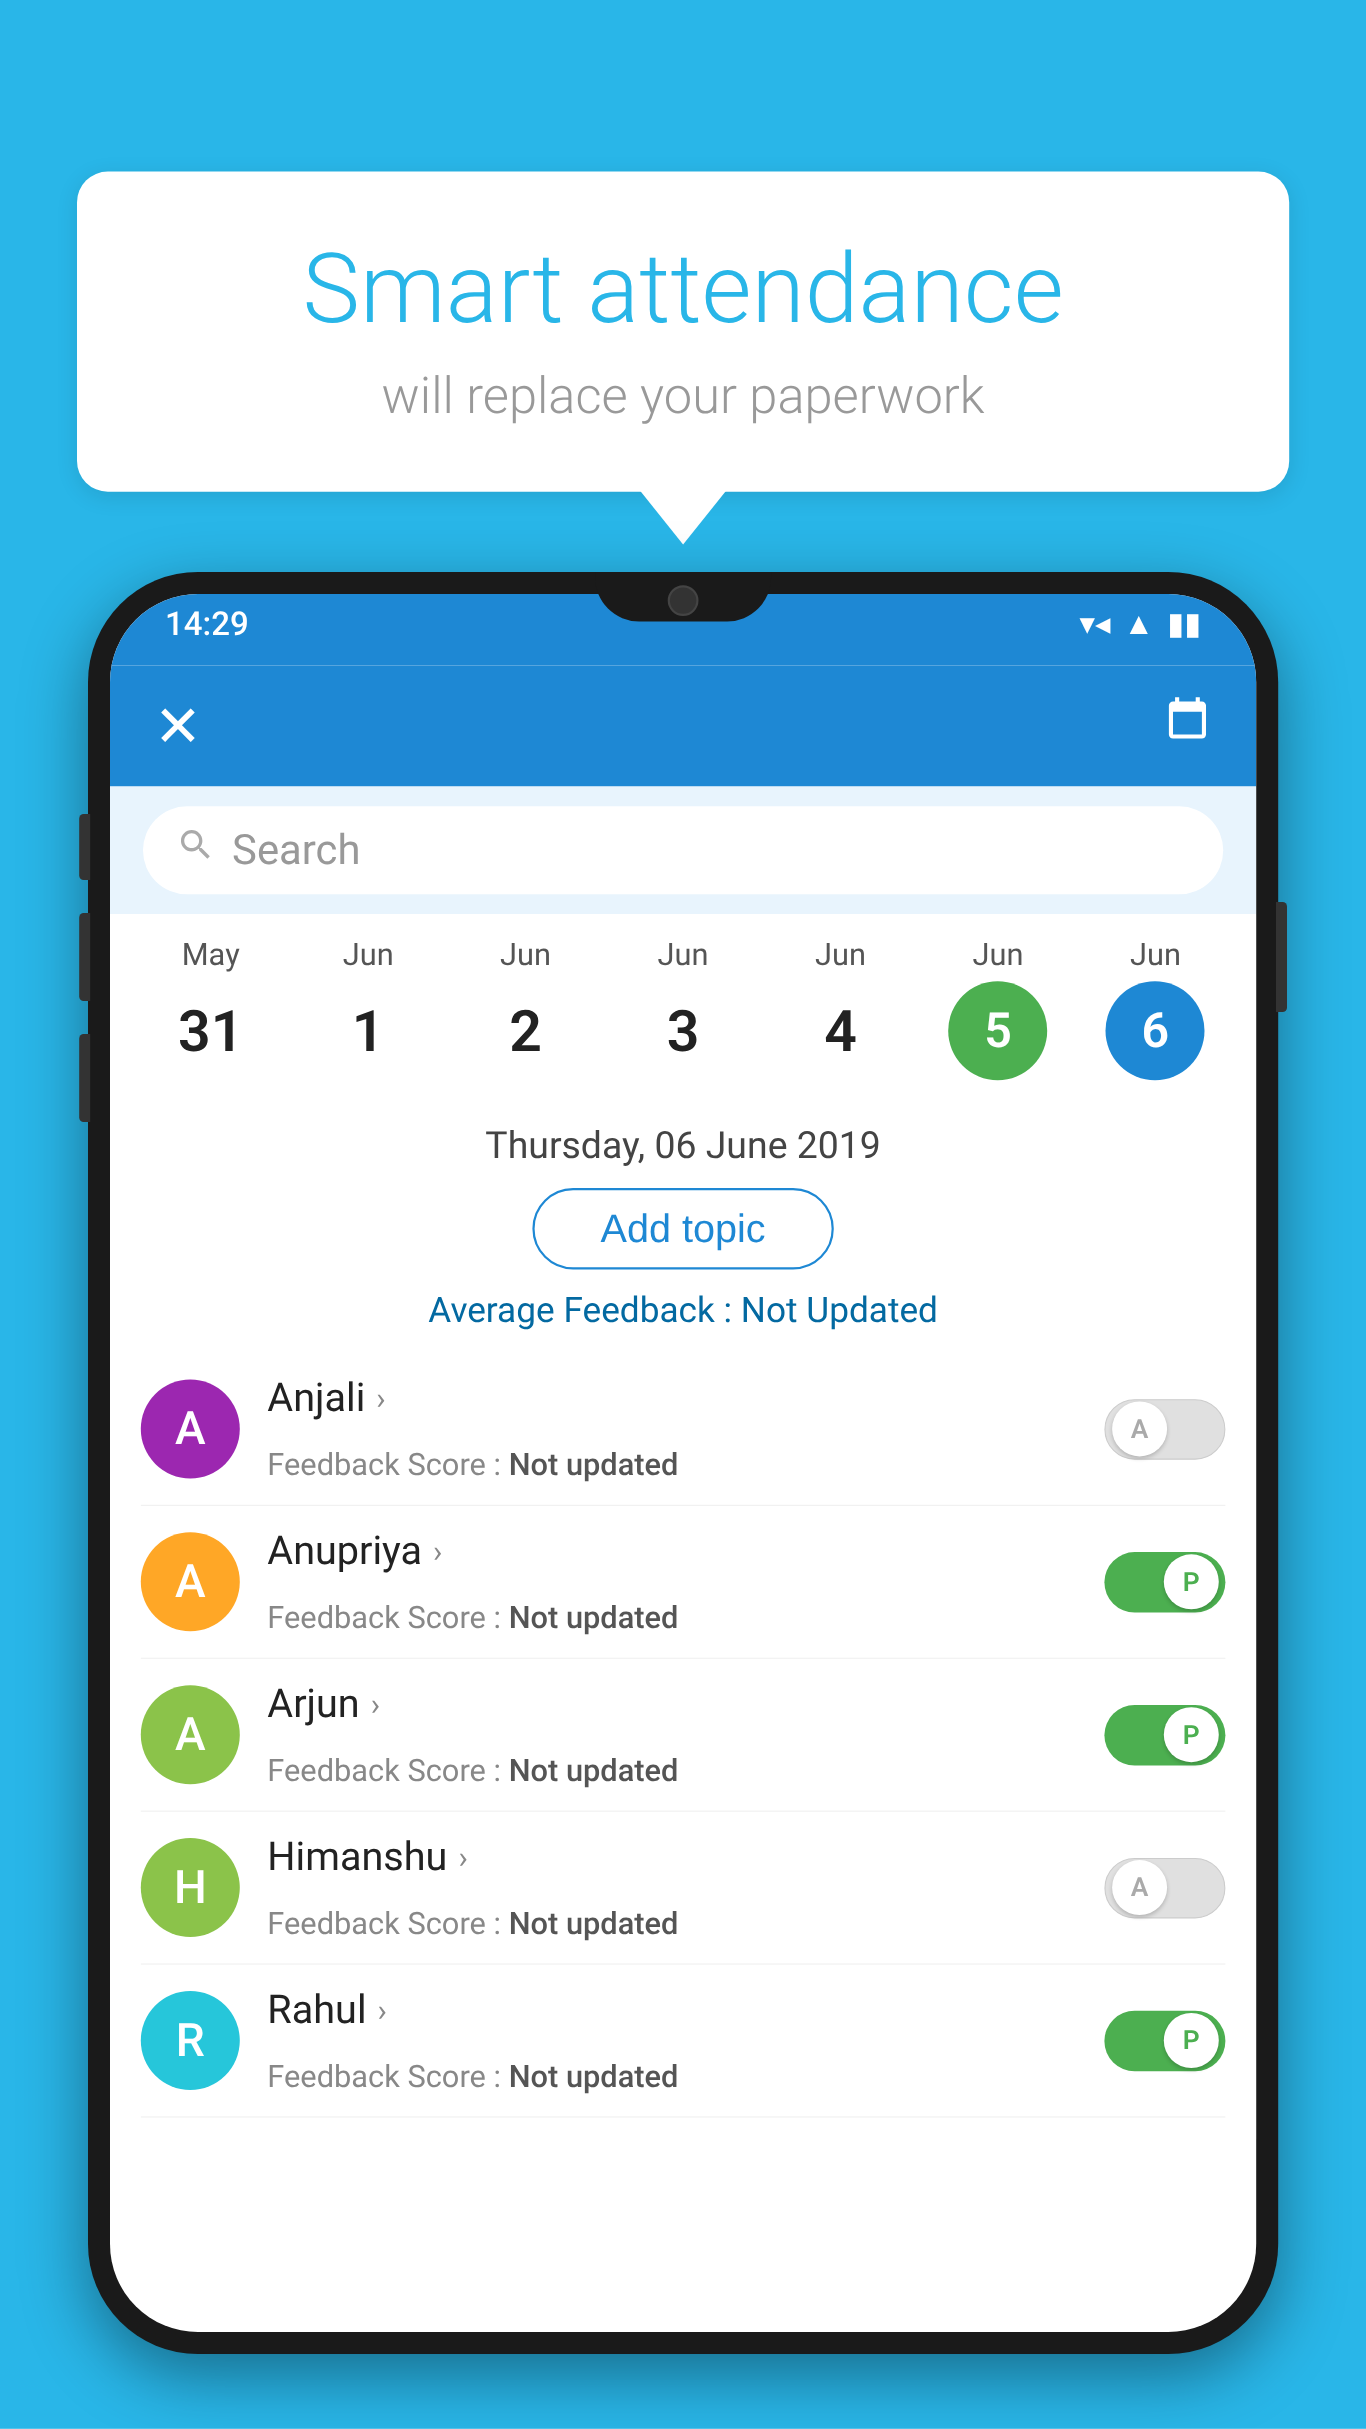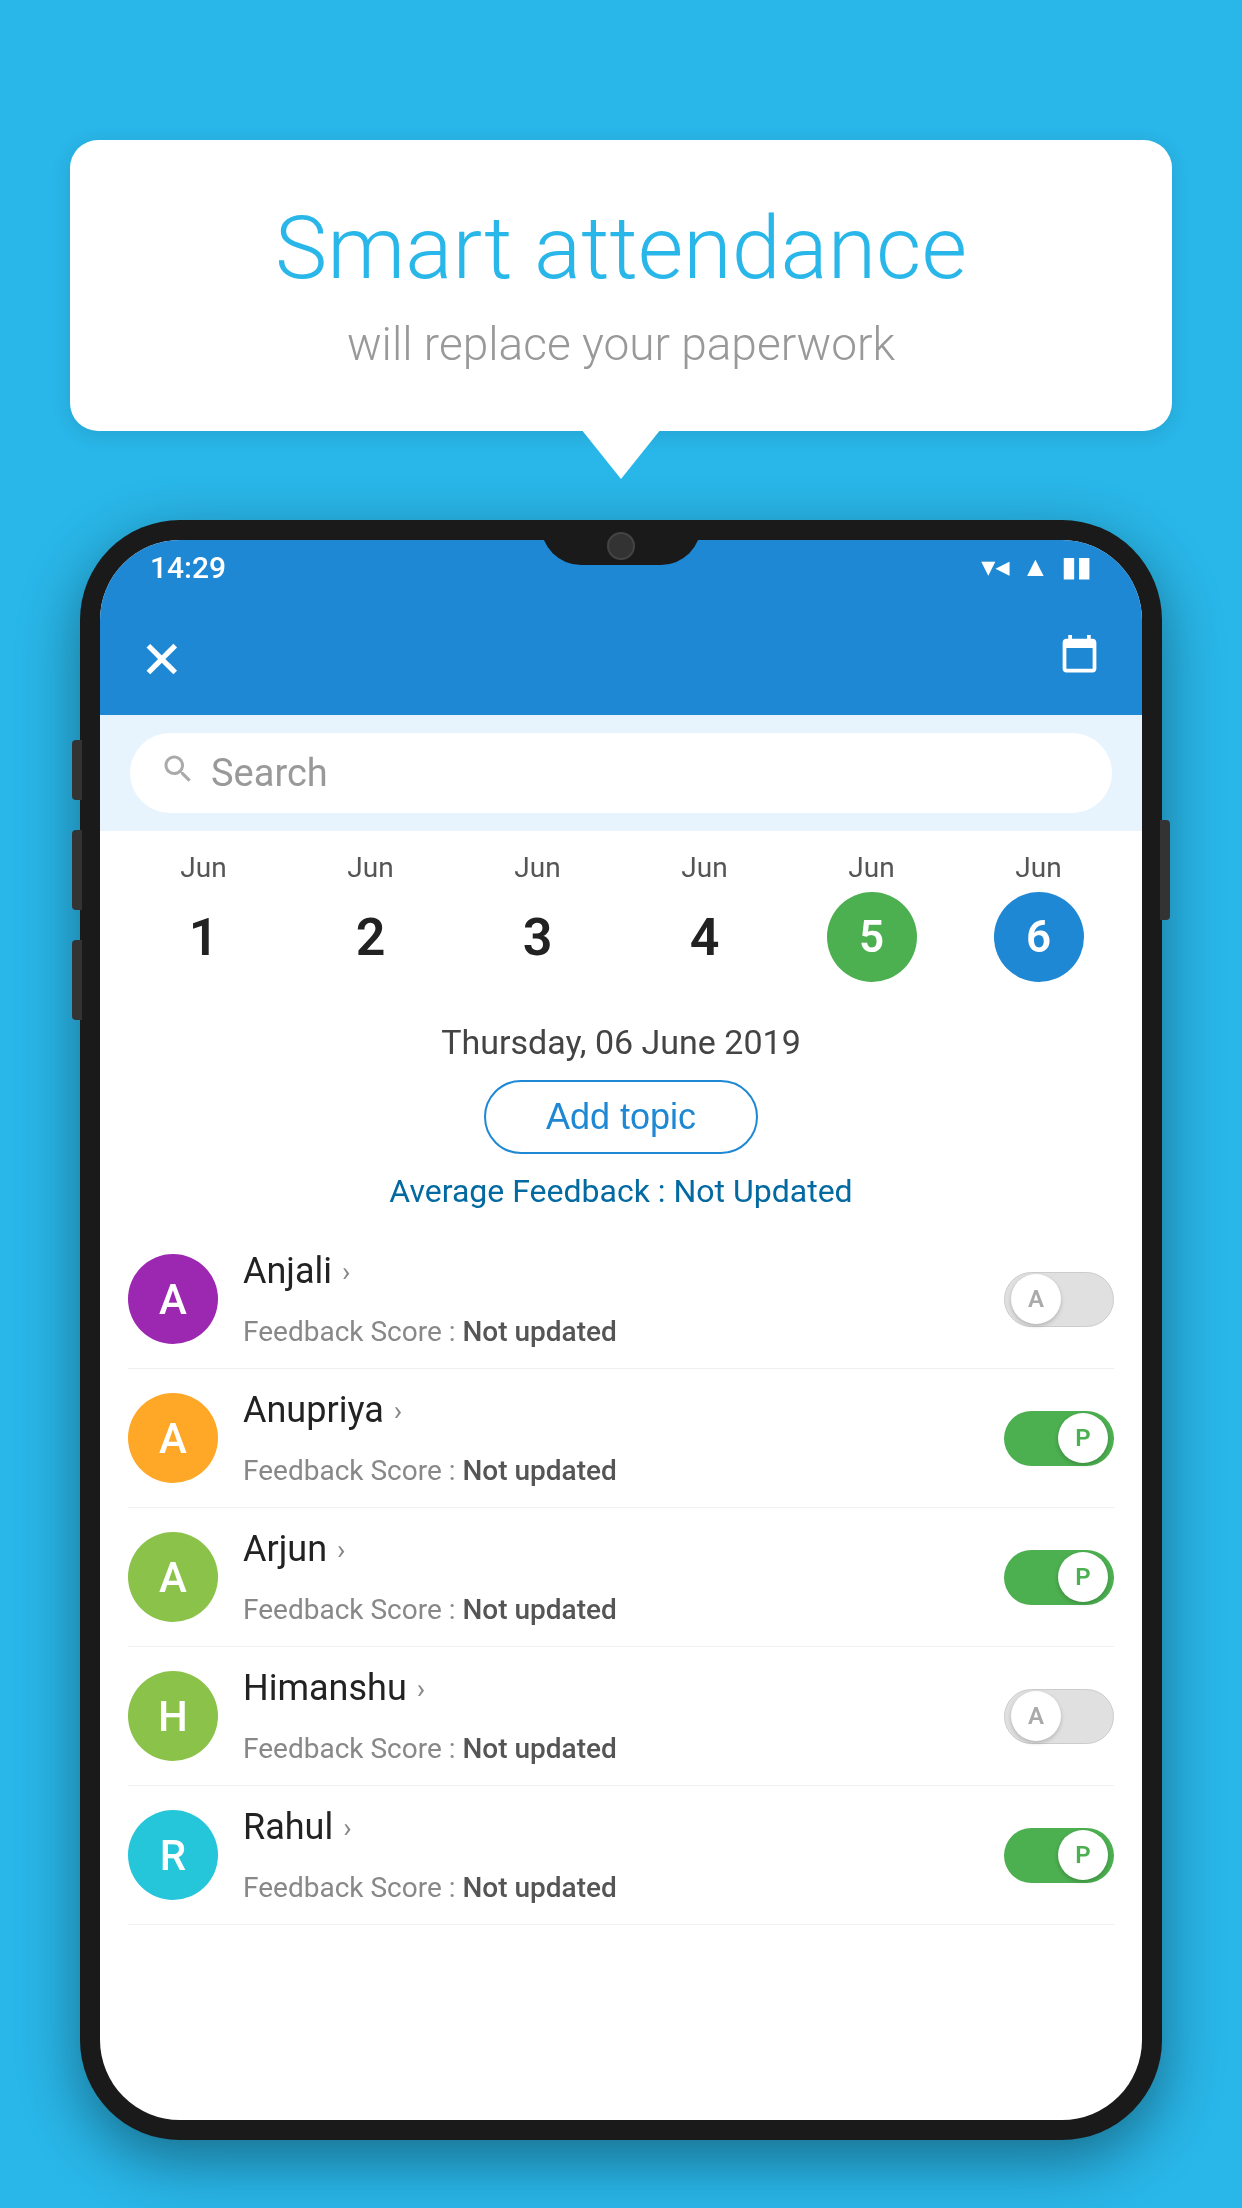--- a/index.html
+++ b/index.html
@@ -9,21 +9,21 @@
       height: 2208px;
       background-color: #29b6e8;
       font-family: 'Roboto', Arial, sans-serif;
       overflow: hidden;
       position: relative;
     }
 
     
     .speech-bubble-container {
       position: absolute;
-      top: 140px;
+      top: 156px;
       left: 70px;
       right: 70px;
     }
 
     .speech-bubble {
       background: white;
       border-radius: 28px;
       padding: 60px 80px;
       text-align: center;
       box-shadow: 0 4px 20px rgba(0,0,0,0.1);
@@ -475,20 +475,24 @@
           <span class="search-icon">
             <svg width="36" height="36" viewBox="0 0 24 24" fill="#aaa">
               <path d="M15.5 14h-.79l-.28-.27C15.41 12.59 16 11.11 16 9.5 16 5.91 13.09 3 9.5 3S3 5.91 3 9.5 5.91 16 9.5 16c1.61 0 3.09-.59 4.23-1.57l.27.28v.79l5 4.99L20.49 19l-4.99-5zm-6 0C7.01 14 5 11.99 5 9.5S7.01 5 9.5 5 14 7.01 14 9.5 11.99 14 9.5 14z"></path>
             </svg>
           </span>
           <span class="search-text">Search</span>
         </div>
       </div>
 
       <div class="calendar-row" id="calendar-row">
+      <div class="cal-day">
+            <div class="cal-month">May</div>
+            <div class="cal-date normal">31</div>
+          </div>
           <div class="cal-day">
             <div class="cal-month">Jun</div>
             <div class="cal-date normal">1</div>
           </div>
           <div class="cal-day">
             <div class="cal-month">Jun</div>
             <div class="cal-date normal">2</div>
           </div>
           <div class="cal-day">
             <div class="cal-month">Jun</div>

